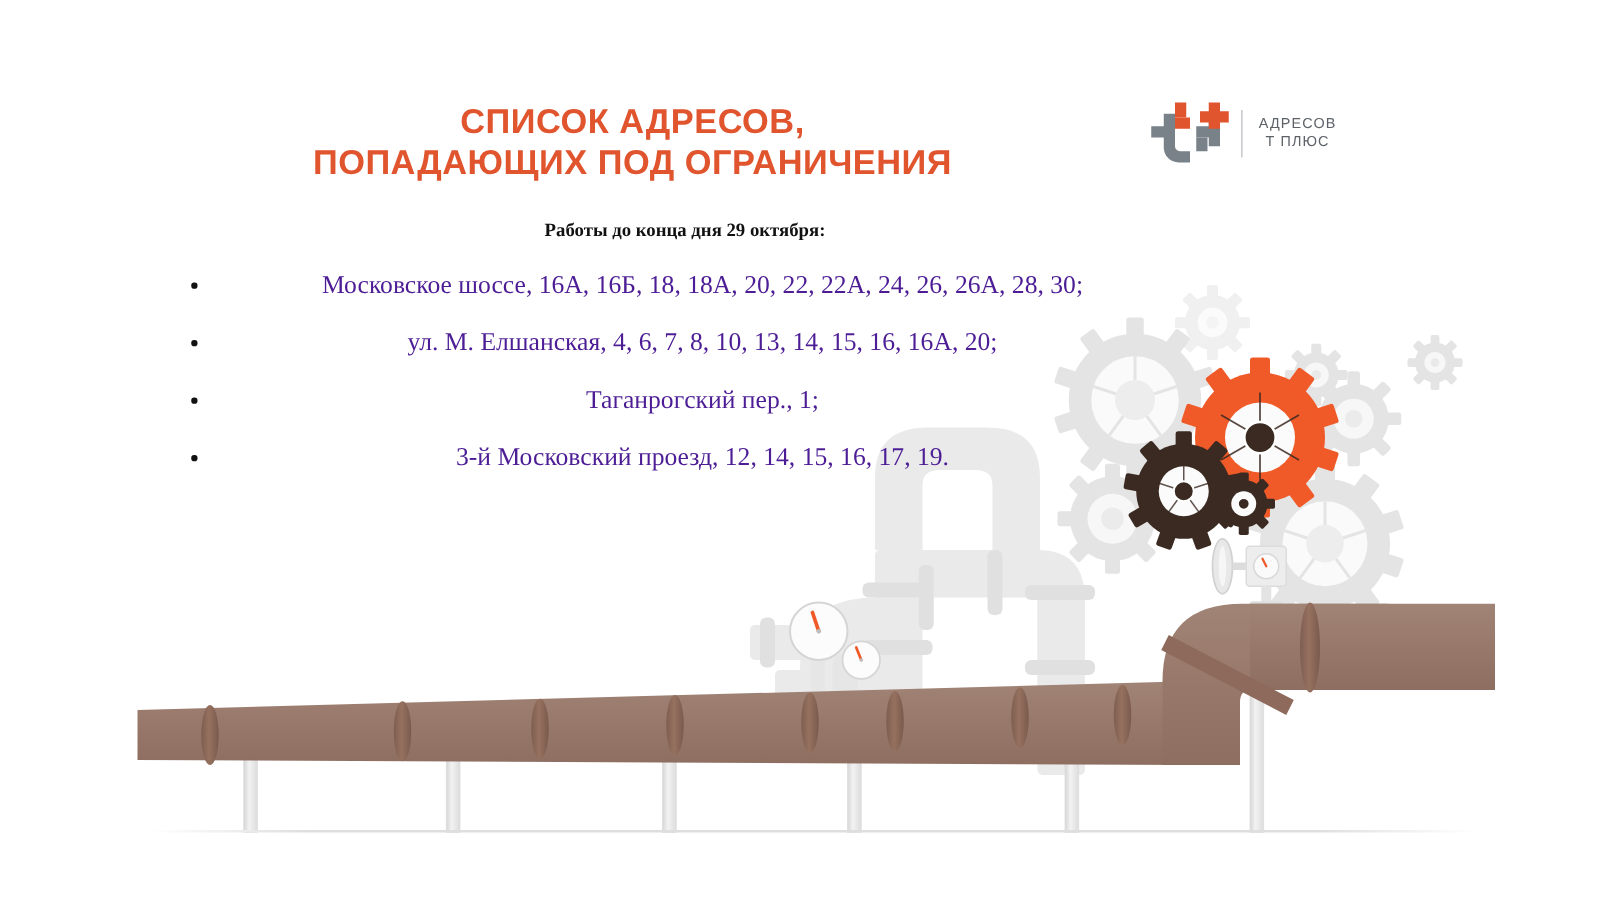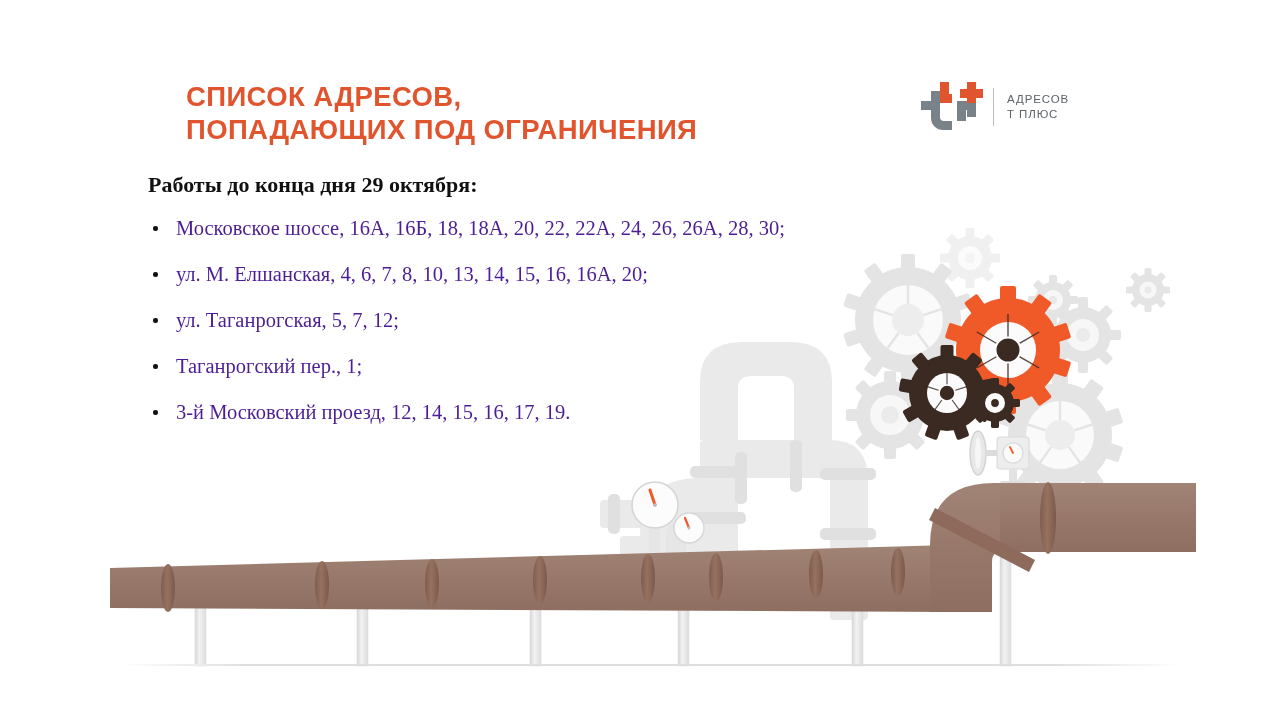--- a/index.html
+++ b/index.html
@@ -7,20 +7,21 @@
     padding: 0;
     background: #ffffff;
   }
   #slide {
     position: relative;
     width: 1280px;
     height: 720px;
     background: #ffffff;
     overflow: hidden;
     font-family: "Liberation Serif", "DejaVu Serif", serif;
+    text-align: center;
   }
 
   
   #artwork {
     position: absolute;
     left: 0;
     top: 0;
     width: 1280px;
     height: 720px;
     pointer-events: none;
@@ -73,21 +74,21 @@
   
   .content {
     position: absolute;
     left: 148px;
     top: 172px;
     width: 800px;
   }
   .intro {
     font-family: "Liberation Serif", serif;
     font-weight: bold;
-    font-size: 22px;
+    font-size: 15px;
     line-height: 26px;
     color: #111111;
     margin: 0 0 18px 0;
     white-space: nowrap;
   }
   ul.address-list {
     list-style: none;
     margin: 0;
     padding: 0;
   }
@@ -486,24 +487,20 @@
       <li>
         <span class="bullet-dot"></span>
         <span>Московское шоссе, 16А, 16Б, 18, 18А, 20, 22, 22А, 24, 26, 26А, 28, 30;</span>
       </li>
       <li>
         <span class="bullet-dot"></span>
         <span>ул. М. Елшанская, 4, 6, 7, 8, 10, 13, 14, 15, 16, 16А, 20;</span>
       </li>
       <li>
         <span class="bullet-dot"></span>
-        <span>ул. Таганрогская, 5, 7, 12;</span>
-      </li>
-      <li>
-        <span class="bullet-dot"></span>
         <span>Таганрогский пер., 1;</span>
       </li>
       <li>
         <span class="bullet-dot"></span>
         <span>3-й Московский проезд, 12, 14, 15, 16, 17, 19.</span>
       </li>
     </ul>
   </div>
 
 </div>

